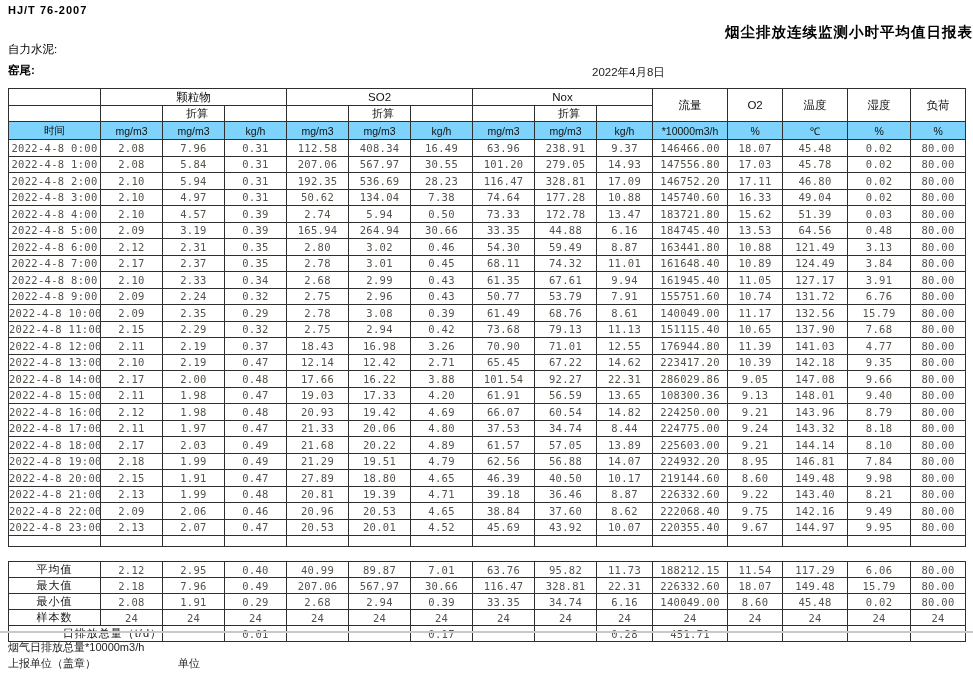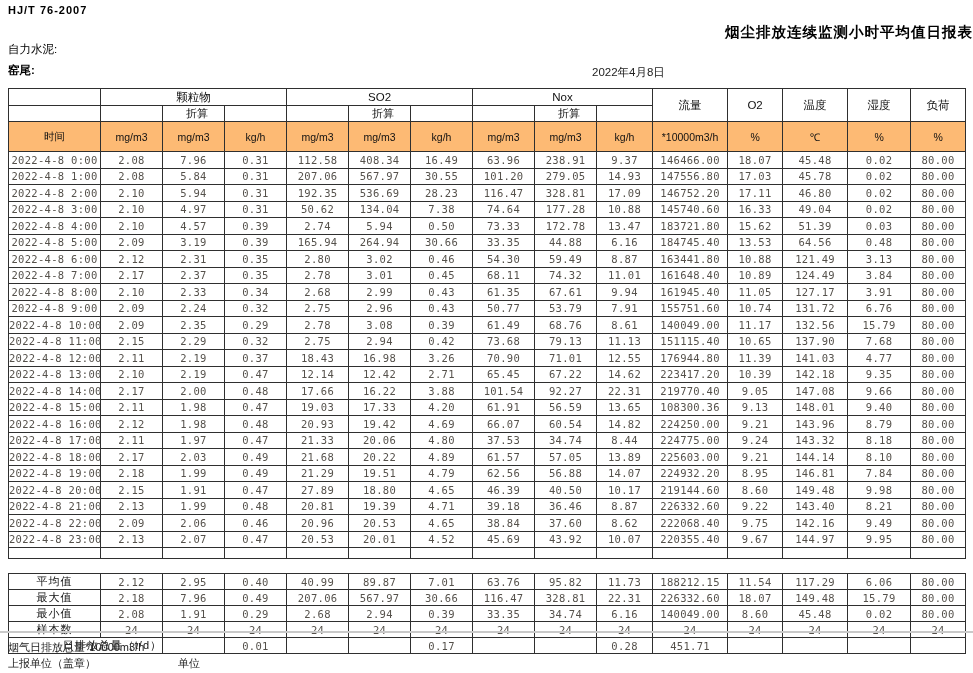--- a/index.html
+++ b/index.html
@@ -17,21 +17,21 @@
   table.report {
     position:absolute; top:88px; left:8px; width:957px;
     border-collapse:collapse; table-layout:fixed;
   }
   table.report td {
     border:1px solid #2f2f2f; text-align:center; vertical-align:middle;
     font-size:11px; padding:0; overflow:hidden; white-space:nowrap; color:#111;
   }
   tr.ghead td { height:17px; font-size:11.5px; }
   tr.gsub td  { height:16px; font-size:11px;padding-left:7px; }
-  tr.units td { height:30px; background:#fdba74; font-size:10.5px; }
+  tr.units td { height:18px; background:#7dd3fc; font-size:10.5px; }
   tbody.data td {
     height:16.5px; color:#55514b;
     font-family:"DejaVu Sans Mono", monospace; font-size:10.5px; letter-spacing:0.3px;
   }
   tbody.data td.time { font-size:10.5px; }
   tr.empty-row td { height:11px; }
   tr.gap td { border:none; height:4px; background:#fff; }
   tbody.summary td {
     height:15px; color:#55514b;
     font-family:"DejaVu Sans Mono", monospace; font-size:10.5px; letter-spacing:0.3px;
@@ -360,21 +360,21 @@
           <td class="time">2022-4-8 14:00</td>
           <td>2.17</td>
           <td>2.00</td>
           <td>0.48</td>
           <td>17.66</td>
           <td>16.22</td>
           <td>3.88</td>
           <td>101.54</td>
           <td>92.27</td>
           <td>22.31</td>
-          <td>219770.40</td>
+          <td>286029.86</td>
           <td>9.05</td>
           <td>147.08</td>
           <td>9.66</td>
           <td>80.00</td>
         </tr>
         <tr>
           <td class="time">2022-4-8 15:00</td>
           <td>2.11</td>
           <td>1.98</td>
           <td>0.47</td>

